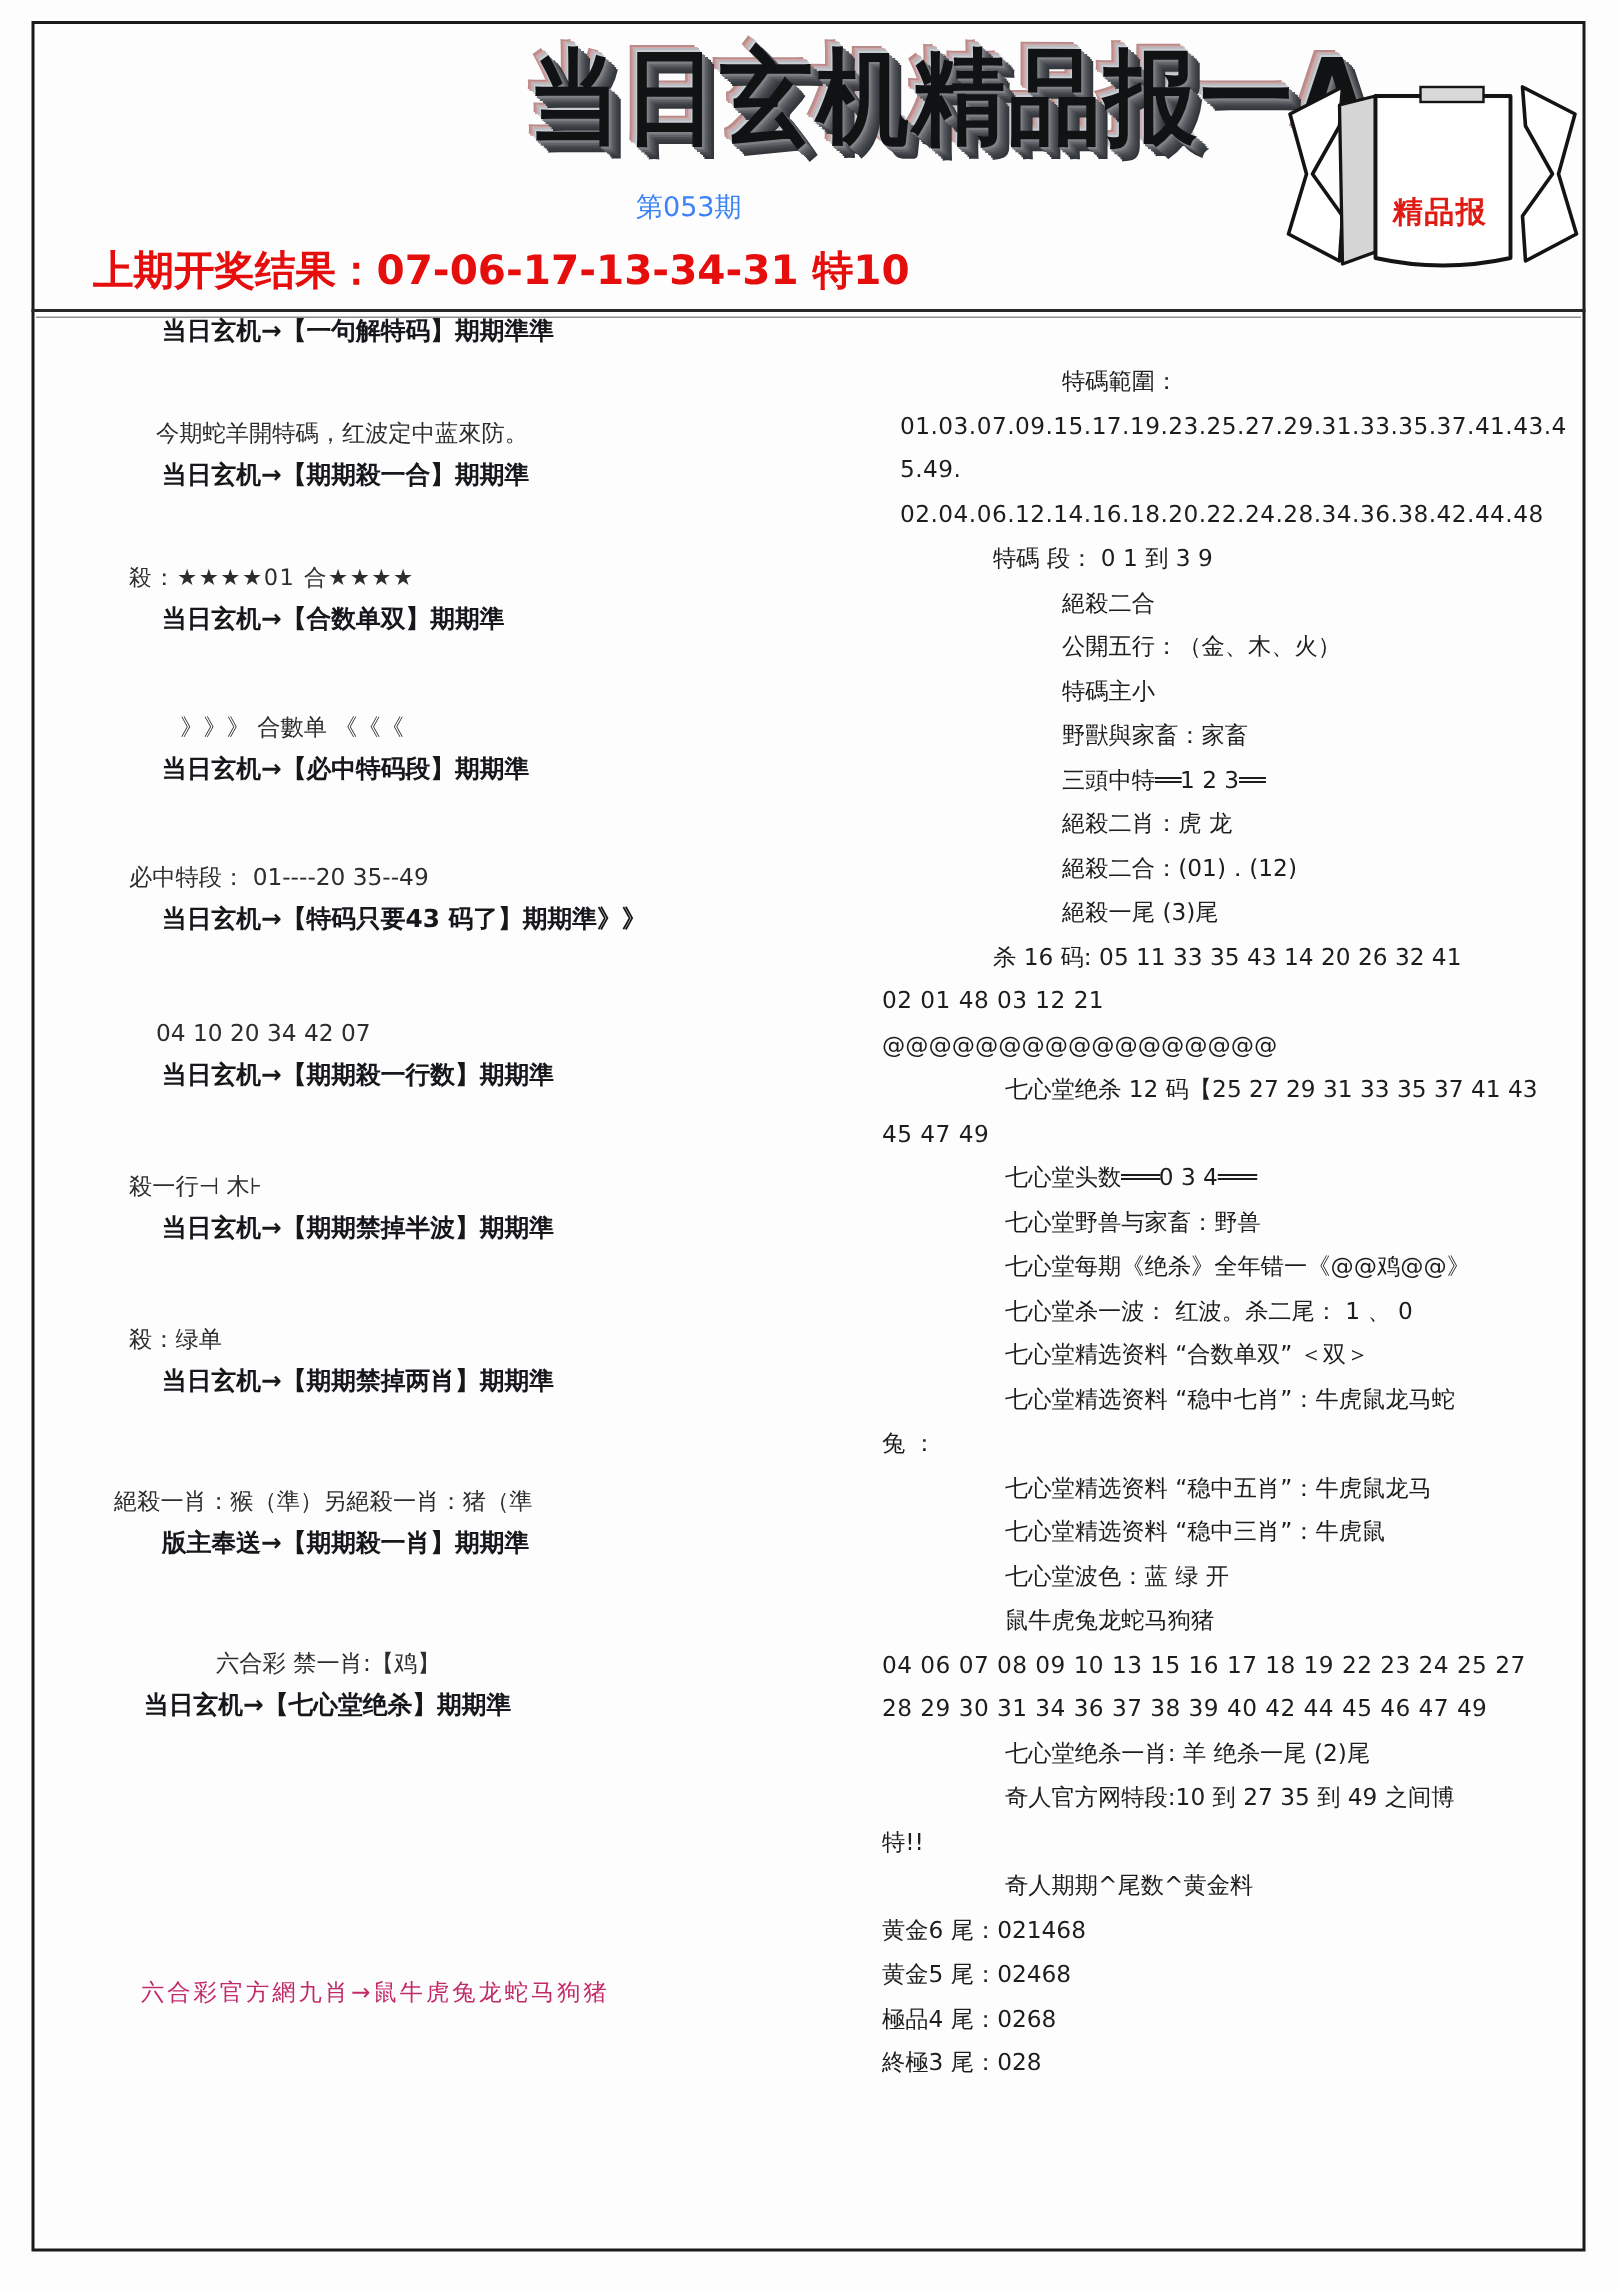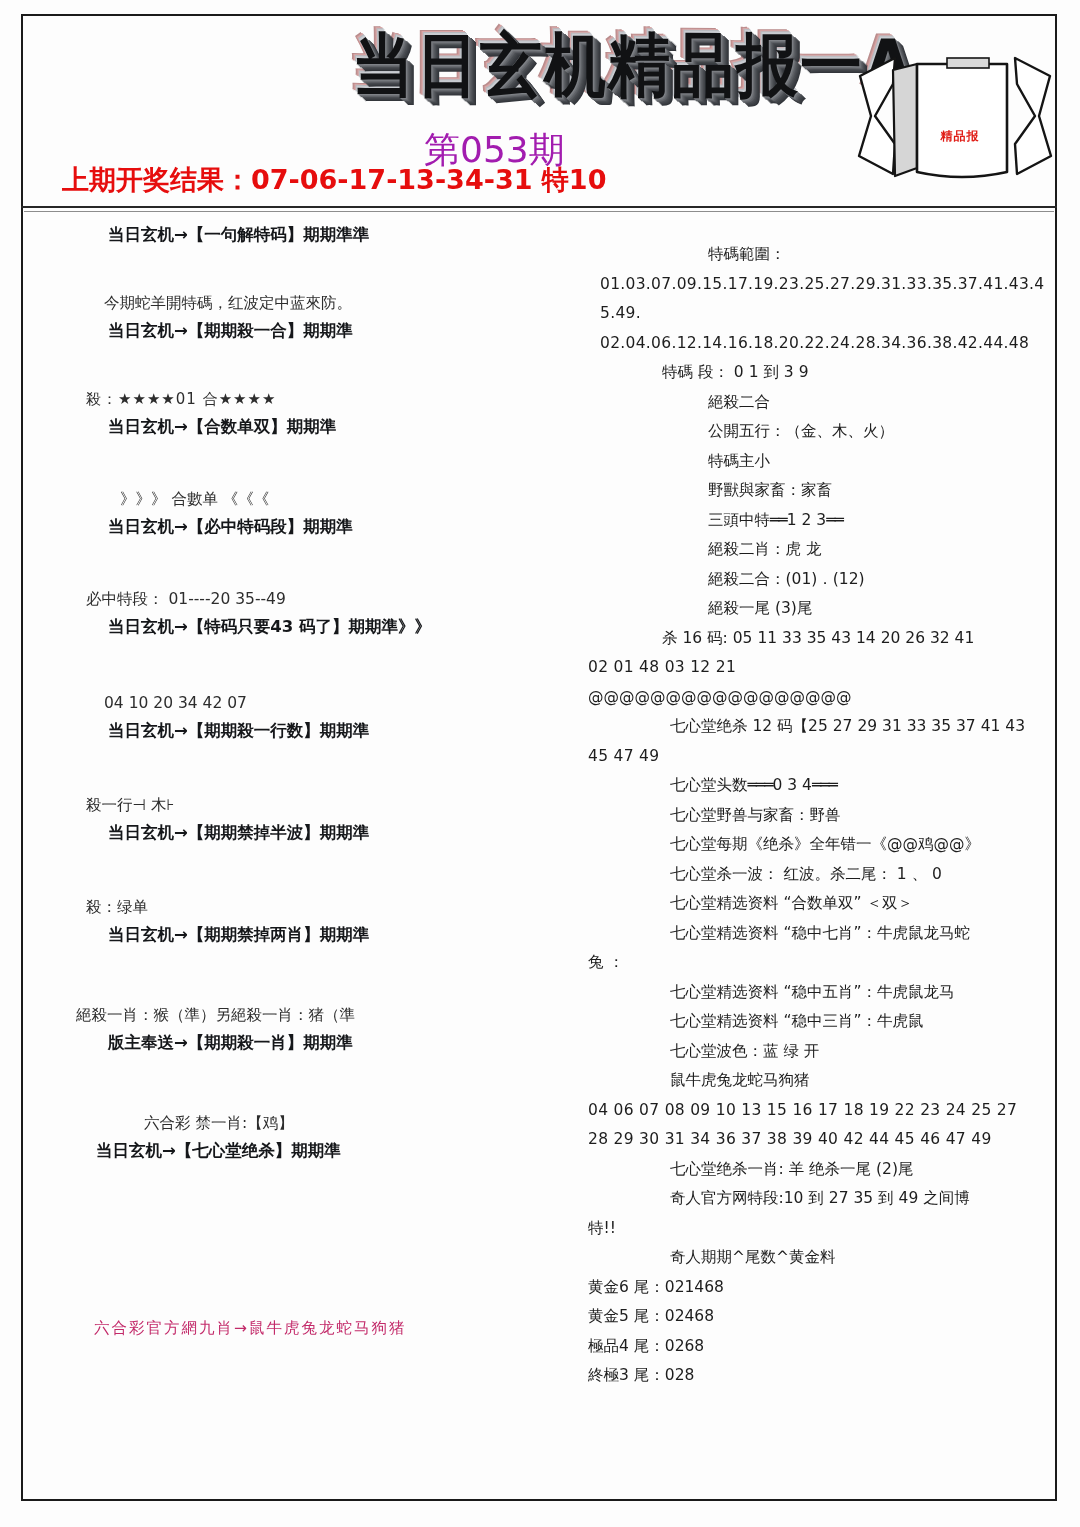--- a/index.html
+++ b/index.html
@@ -86,54 +86,54 @@
     height: 160px;
   }
   .masthead-badge svg { display:block; }
   .badge-label {
     position: absolute;
     left: 917px;
     top: 128px;
     width: 86px;
     text-align: center;
     color: #e01b14;
-    font-size: 12px;
+    font-size: 20px;
     font-weight: 700;
     letter-spacing: 1px;
     font-family: "DejaVu Sans", sans-serif;
   }
 
   .issue-no {
     position: absolute;
     left: 424px;
     top: 126px;
-    font-size: 36px;
+    font-size: 18px;
     font-weight: 400;
-    color: #a21caf;
+    color: #3b82f6;
     letter-spacing: 0px;
     white-space: nowrap;
     font-family: "DejaVu Sans", sans-serif;
   }
   .last-result {
     position: absolute;
     left: 62px;
     top: 162px;
     font-size: 27px;
     font-weight: 700;
     color: #e60d0d;
     letter-spacing: 0px;
     white-space: nowrap;
     font-family: "DejaVu Sans", sans-serif;
   }
 
   
   .col-left {
     position: absolute;
     left: 86px;
-    top: 220px;
+    top: 206px;
     width: 470px;
   }
   .col-right {
     position: absolute;
     left: 600px;
     top: 240px;
     width: 452px;
   }
 
   .blk { margin-bottom: 40px; }

